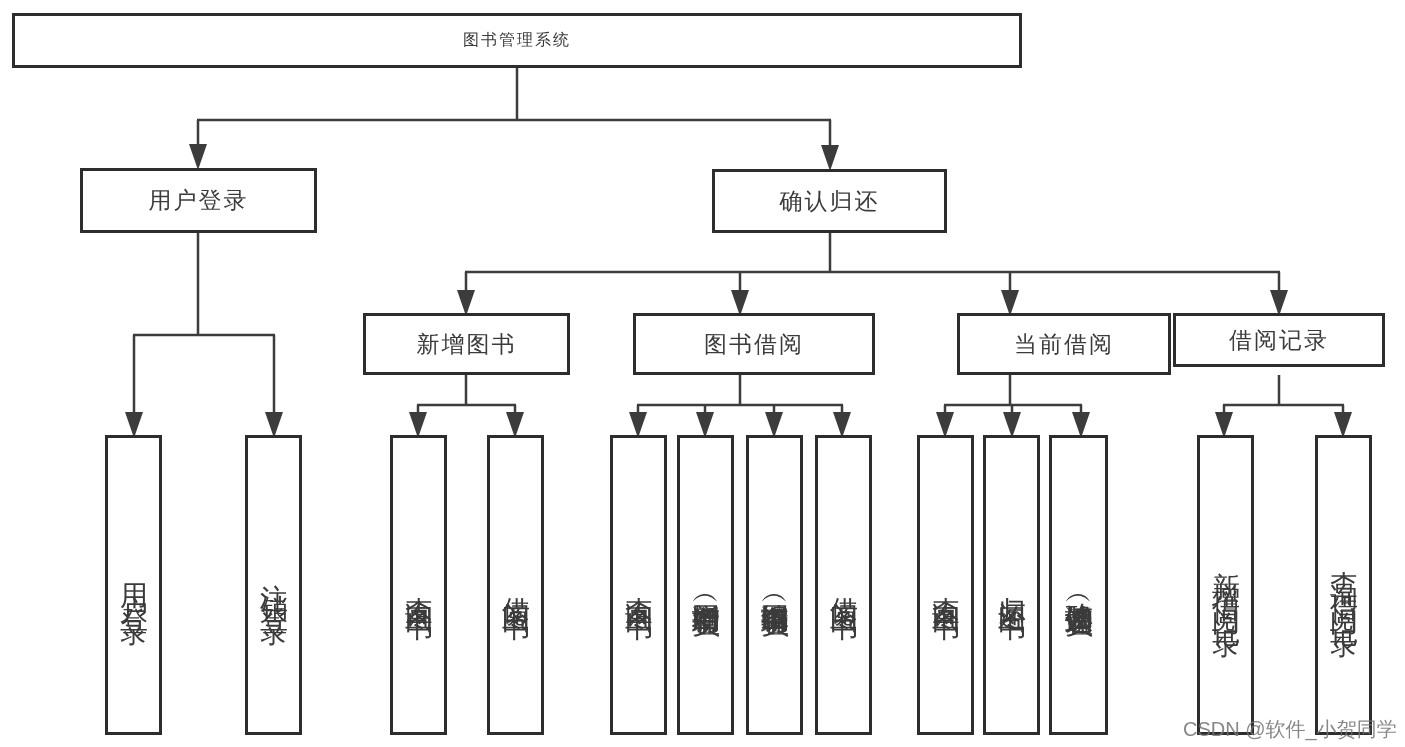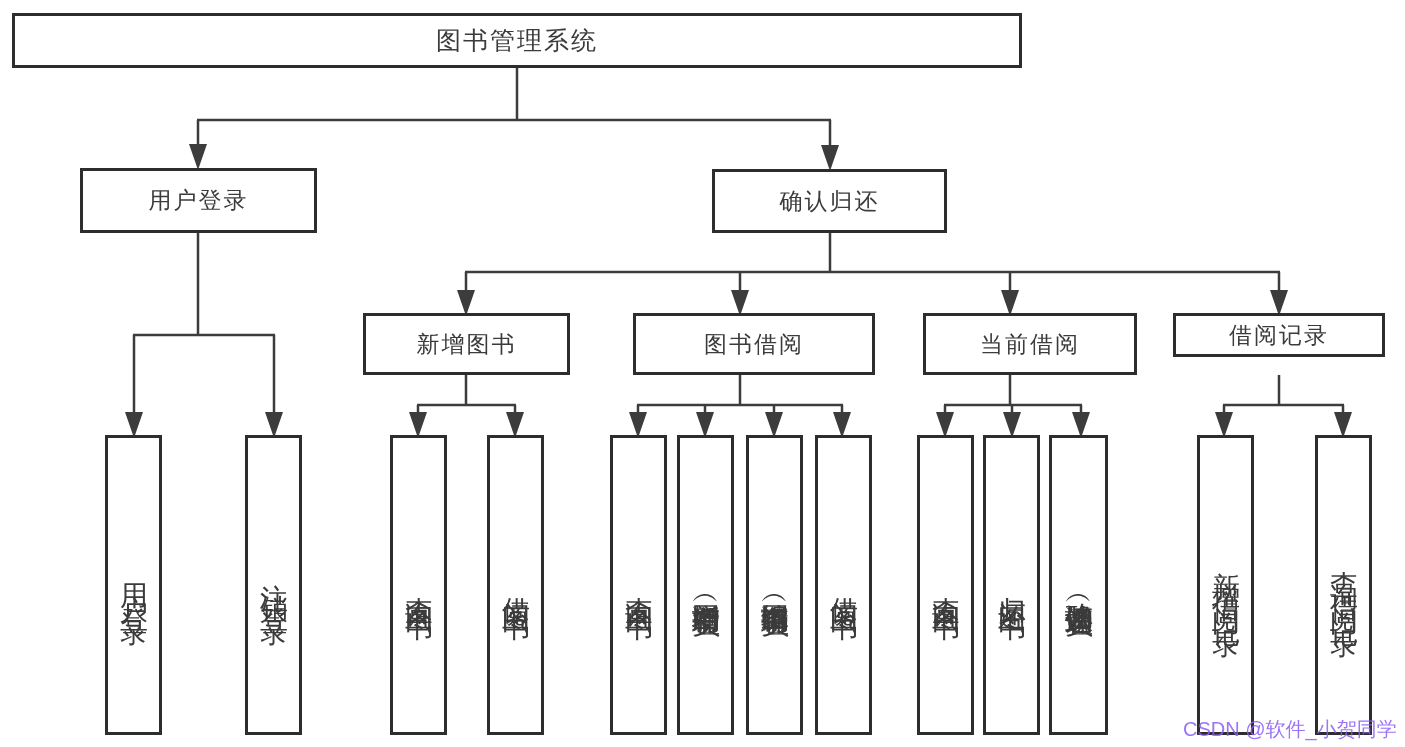--- a/index.html
+++ b/index.html
@@ -21,21 +21,21 @@
   .vbox span{
     writing-mode:vertical-rl;text-orientation:mixed;
     font-size:28px;line-height:1;color:#3b3b3b;
   }
   .sp-wide span{letter-spacing:12px;}
   .sp-mid  span{letter-spacing:5px;}
   .sp-rec  span{letter-spacing:12px;}
   .sp-tight span{letter-spacing:1px;}
   .watermark{
     position:absolute;left:1183px;top:716px;z-index:10;
-    font-size:20px;color:#8b5cf6;opacity:.85;white-space:nowrap;
+    font-size:20px;color:#737373;opacity:.85;white-space:nowrap;
   }
 </style>
 </head>
 <body>
 
 <div class="stage">
 
   <svg class="wires" viewBox="0 0 1405 747" xmlns="http://www.w3.org/2000/svg">
     <g stroke="#3c3c3c" stroke-width="2.5" fill="none">
 
@@ -72,41 +72,41 @@
       <polygon points="765,412 783,412 774,438"></polygon>
       <polygon points="833,412 851,412 842,438"></polygon>
       <polygon points="936,412 954,412 945,438"></polygon>
       <polygon points="1003,412 1021,412 1012,438"></polygon>
       <polygon points="1072,412 1090,412 1081,438"></polygon>
       <polygon points="1215,412 1233,412 1224,438"></polygon>
       <polygon points="1334,412 1352,412 1343,438"></polygon>
     </g>
   </svg>
 
-  <div class="hbox" style="left:12px;top:13px;width:1010px;height:55px;font-size:25px;">
+  <div class="hbox" style="left:12px;top:13px;width:1010px;height:55px;font-size:16px;">
     <span>图书管理系统</span>
   </div>
 
   <div class="hbox" style="left:80px;top:168px;width:237px;height:65px;">
     <span>用户登录</span>
   </div>
   <div class="hbox" style="left:712px;top:169px;width:235px;height:64px;">
     <span>确认归还</span>
   </div>
 
   <div class="hbox" style="left:363px;top:313px;width:207px;height:62px;">
     <span>新增图书</span>
   </div>
   <div class="hbox" style="left:633px;top:313px;width:242px;height:62px;">
     <span>图书借阅</span>
   </div>
-  <div class="hbox" style="left:923px;top:313px;width:214px;height:62px;">
+  <div class="hbox" style="left:957px;top:313px;width:214px;height:62px;">
     <span>当前借阅</span>
   </div>
-  <div class="hbox" style="left:1173px;top:313px;width:212px;height:44px;">
+  <div class="hbox" style="left:1173px;top:313px;width:212px;height:54px;">
     <span>借阅记录</span>
   </div>
 
   <div class="vbox sp-wide" style="left:105px;">
     <span>用户登录</span>
   </div>
   <div class="vbox sp-wide" style="left:245px;">
     <span>注销登录</span>
   </div>
 

